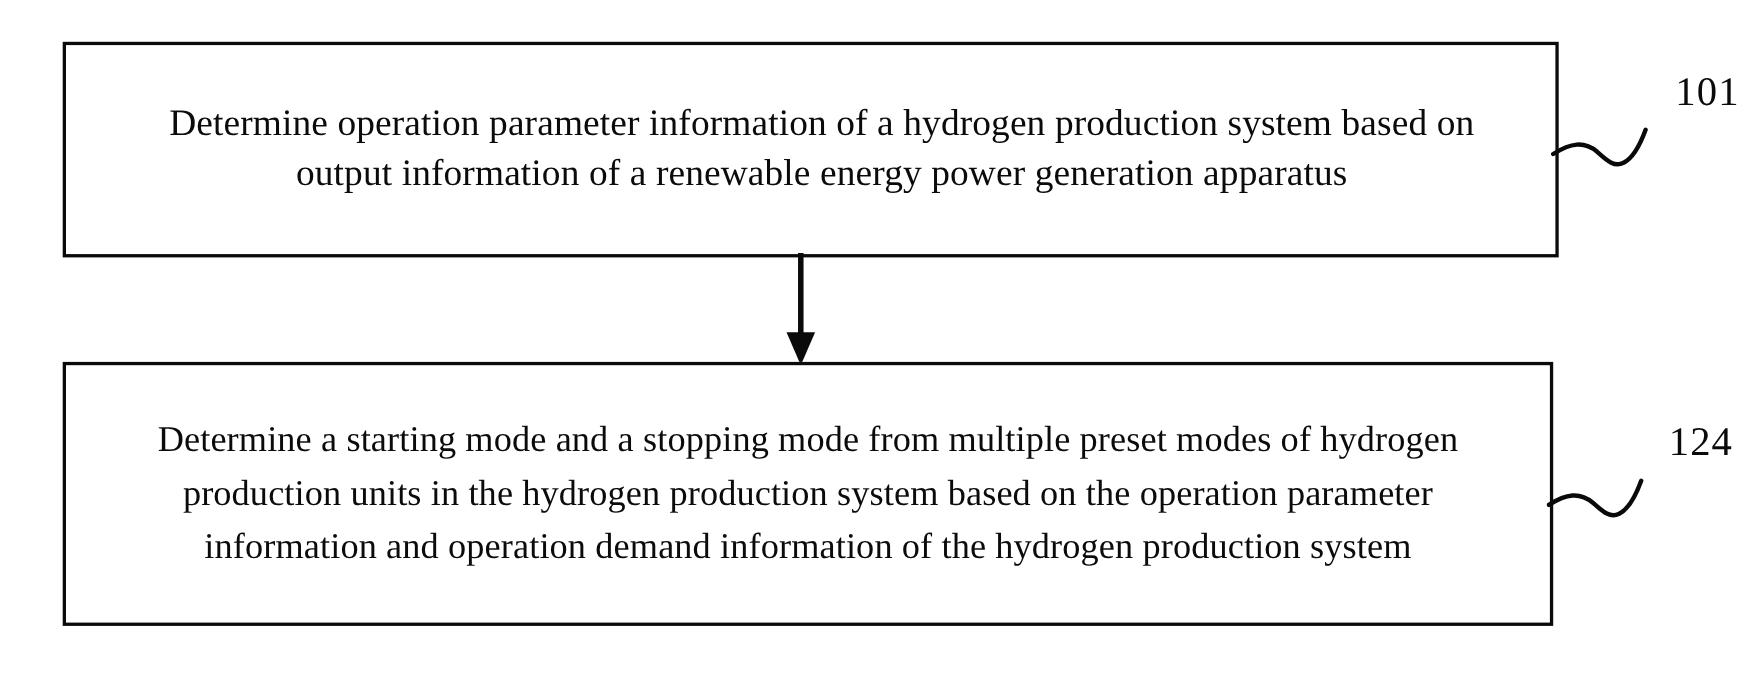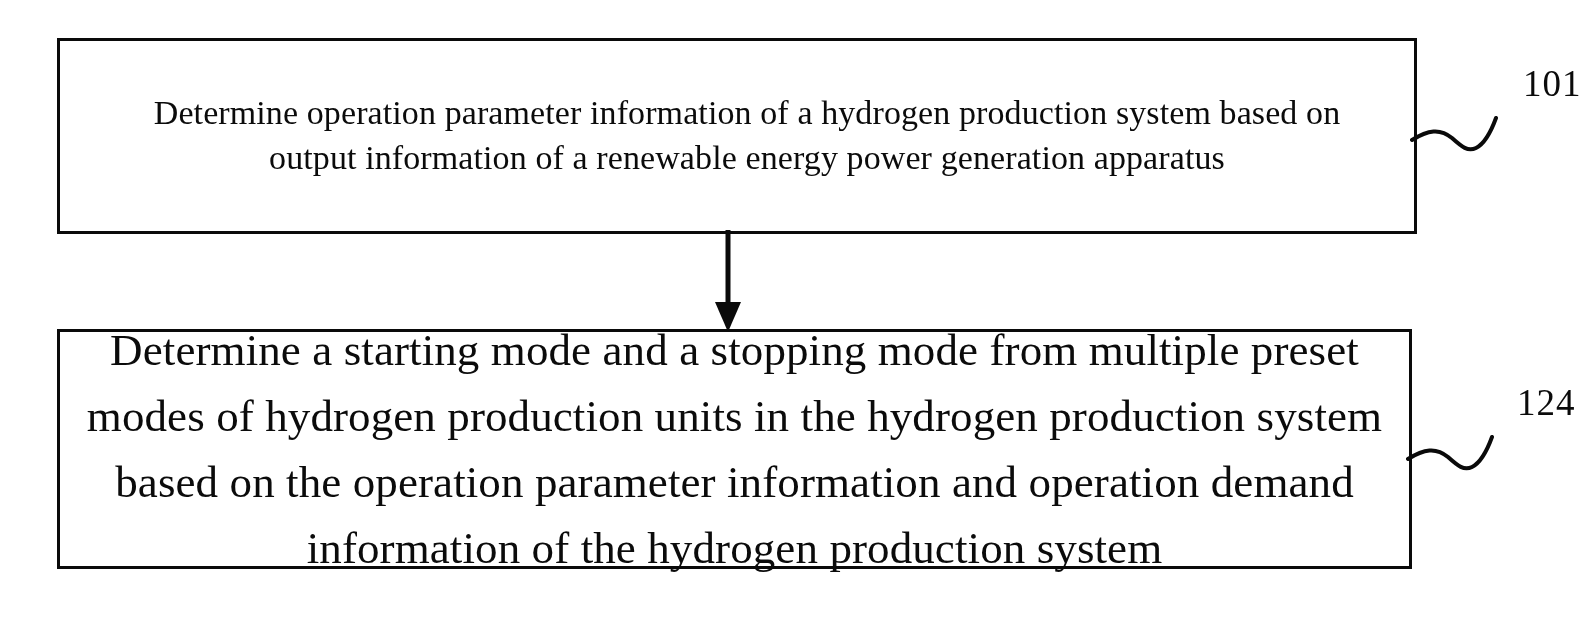--- a/index.html
+++ b/index.html
@@ -49,21 +49,21 @@
     font-size: 34px;
   }
 
   #box-102 {
     left: 57px;
     top: 329px;
     width: 1355px;
     height: 240px;
   }
   #box-102 .step-text {
-    font-size: 45px;
+    font-size: 33px;
     line-height: 1.47;
   }
 
   
   .connector {
     position: absolute;
     left: 690px;
     top: 228px;
     width: 80px;
     height: 106px;

